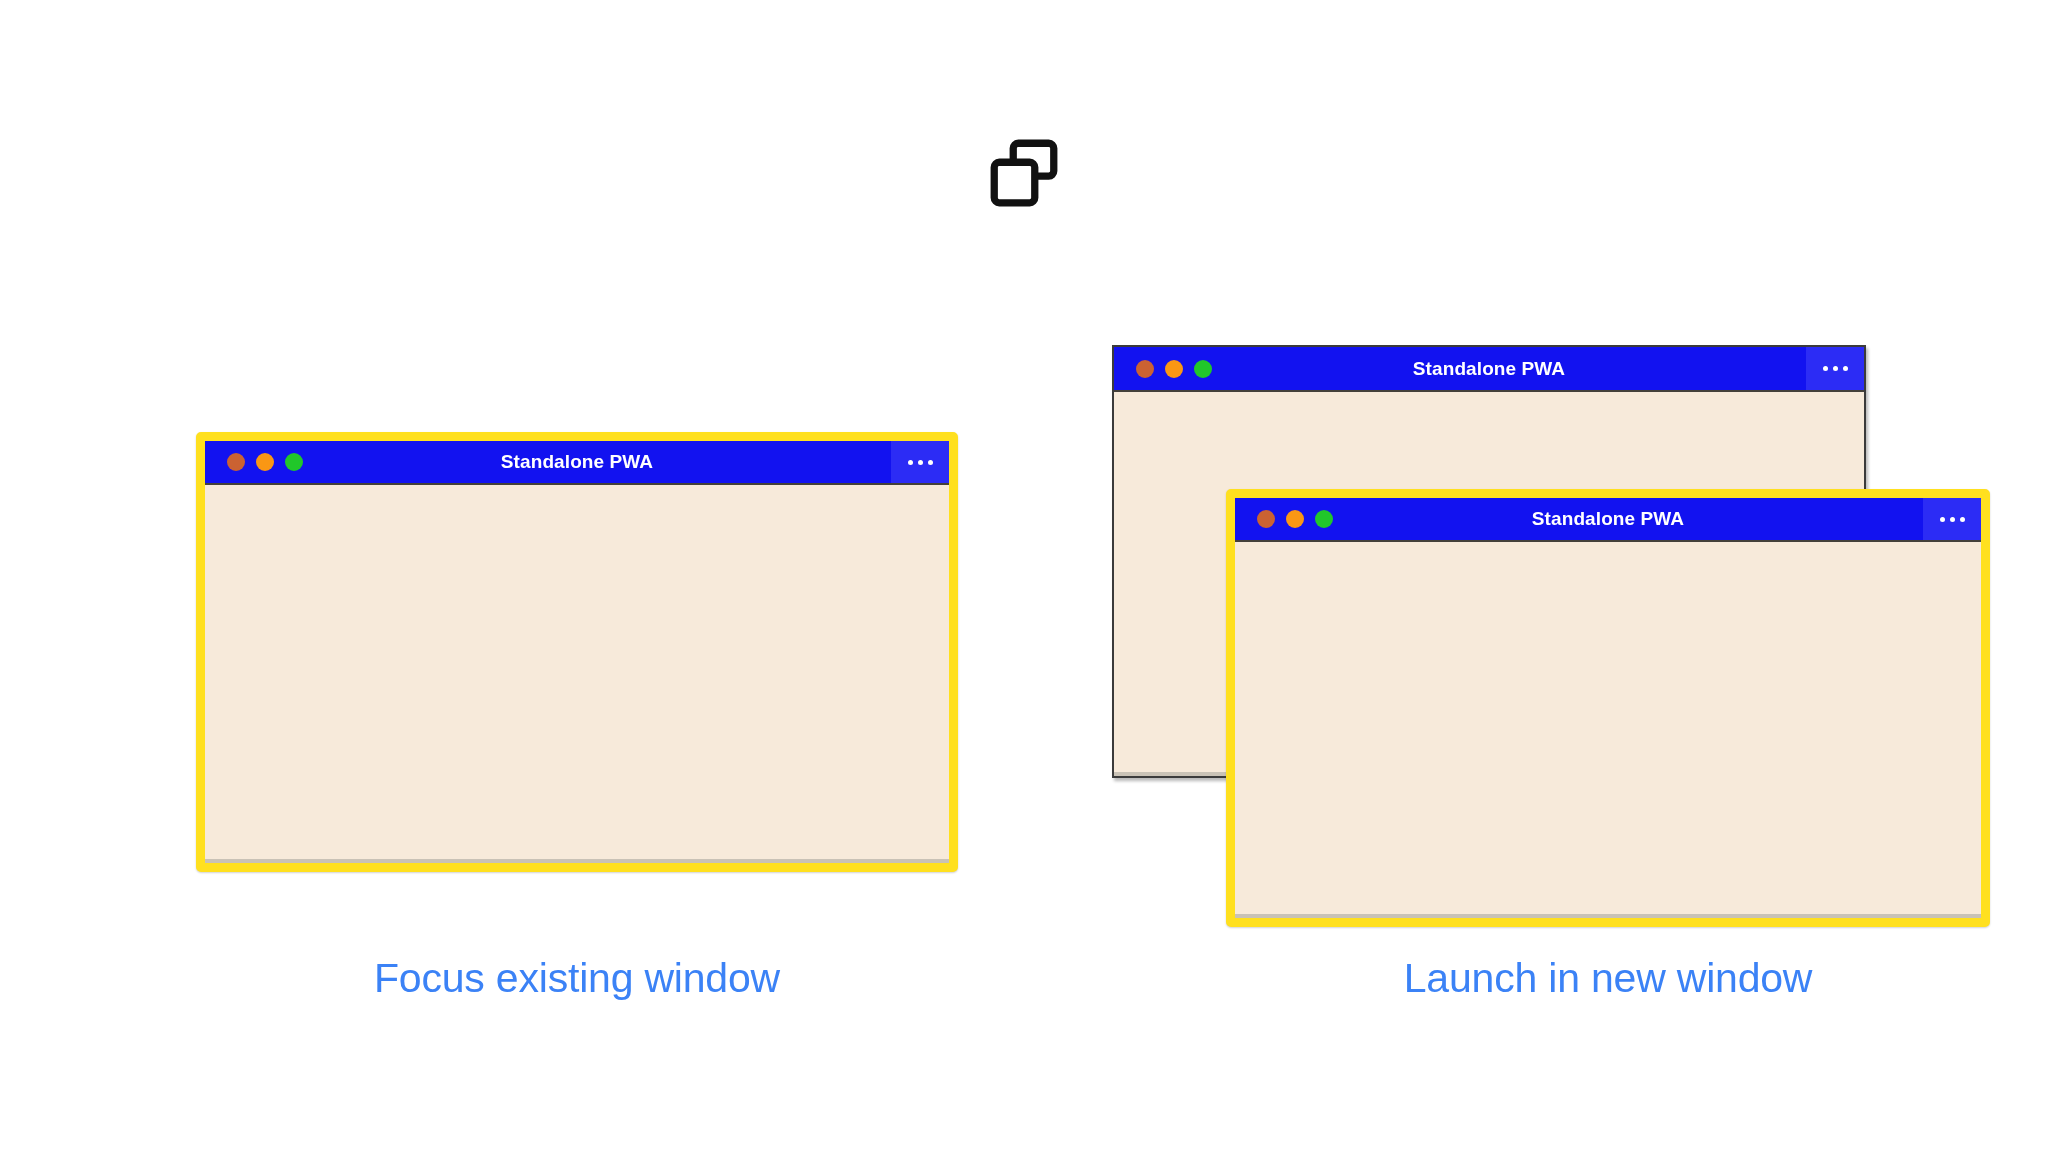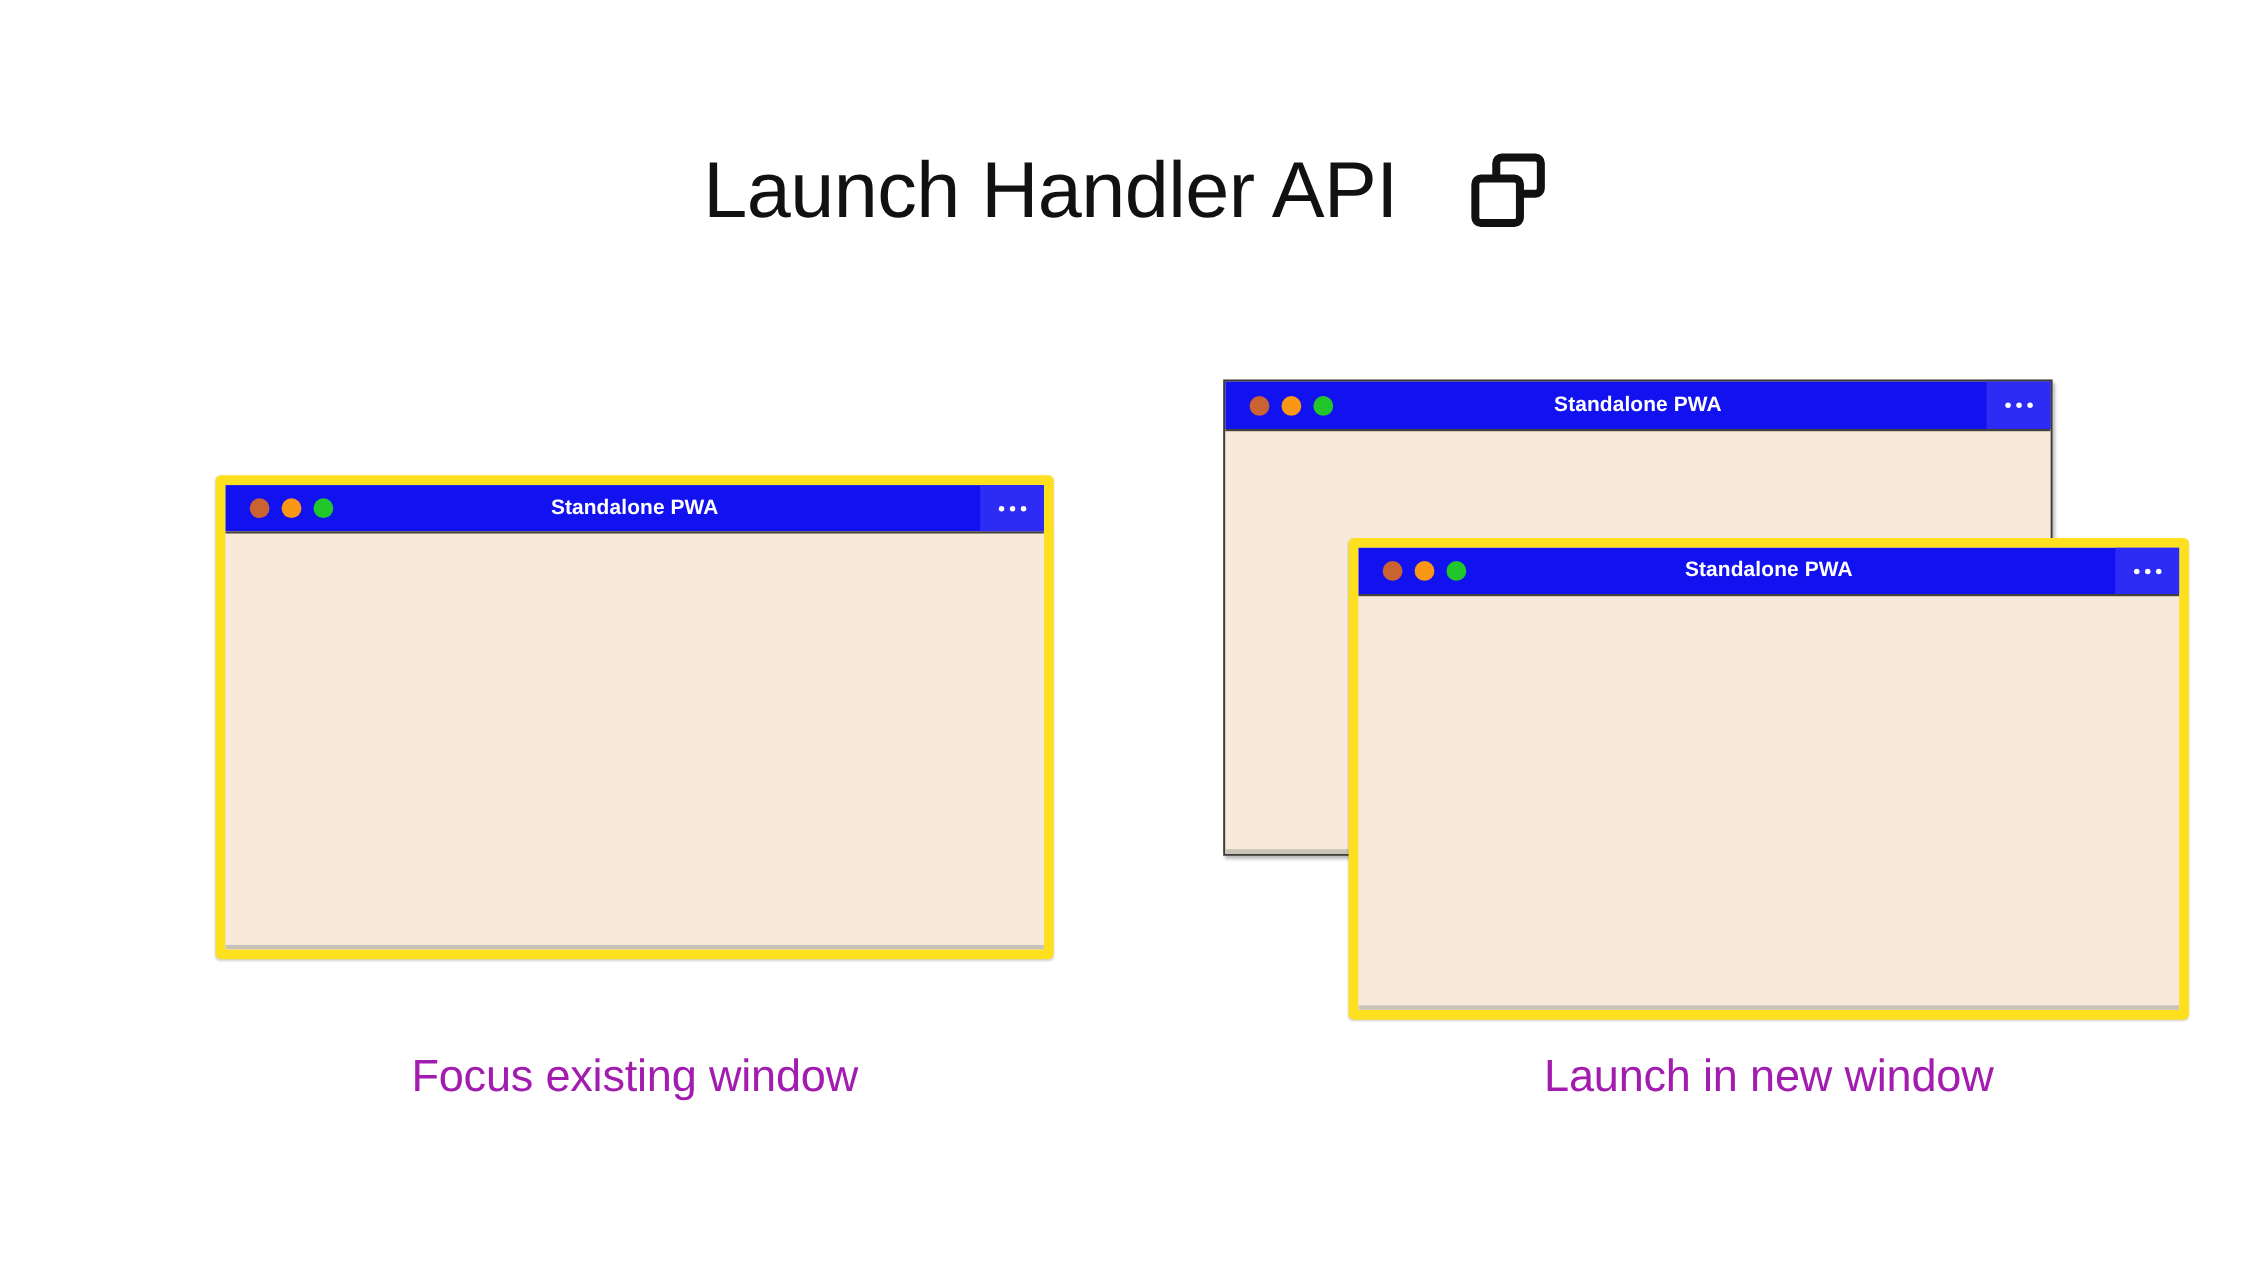--- a/index.html
+++ b/index.html
@@ -165,40 +165,39 @@
     width: 764px;
     height: 438px;
   }
 
   
   .caption {
     position: absolute;
     text-align: center;
     font-size: 41px;
     font-weight: 400;
-    color: #a21caf;
+    color: #3b82f6;
     letter-spacing: -0.2px;
     white-space: nowrap;
   }
   #caption-focus-existing {
     left: 196px;
     width: 762px;
     top: 955px;
   }
   #caption-launch-new {
     left: 1226px;
     width: 764px;
     top: 955px;
   }
 </style>
 </head>
 <body>
 
 <div id="title-row">
-  <div id="page-title">Launch Handler API</div>
   <svg id="windows-icon" viewBox="0 0 24 24" fill="none" aria-hidden="true">
     <rect x="8.6" y="2.6" width="12.8" height="10.4" rx="1.6" ry="1.6" stroke="#111111" stroke-width="2.3" fill="none"></rect>
     <rect x="2.6" y="8.6" width="12.8" height="12.8" rx="1.6" ry="1.6" stroke="#111111" stroke-width="2.3" fill="#ffffff"></rect>
   </svg>
 </div>
 
 <div class="window highlighted" id="window-focus-existing">
   <div class="titlebar">
     <div class="traffic-lights">
       <span class="light close"></span>

